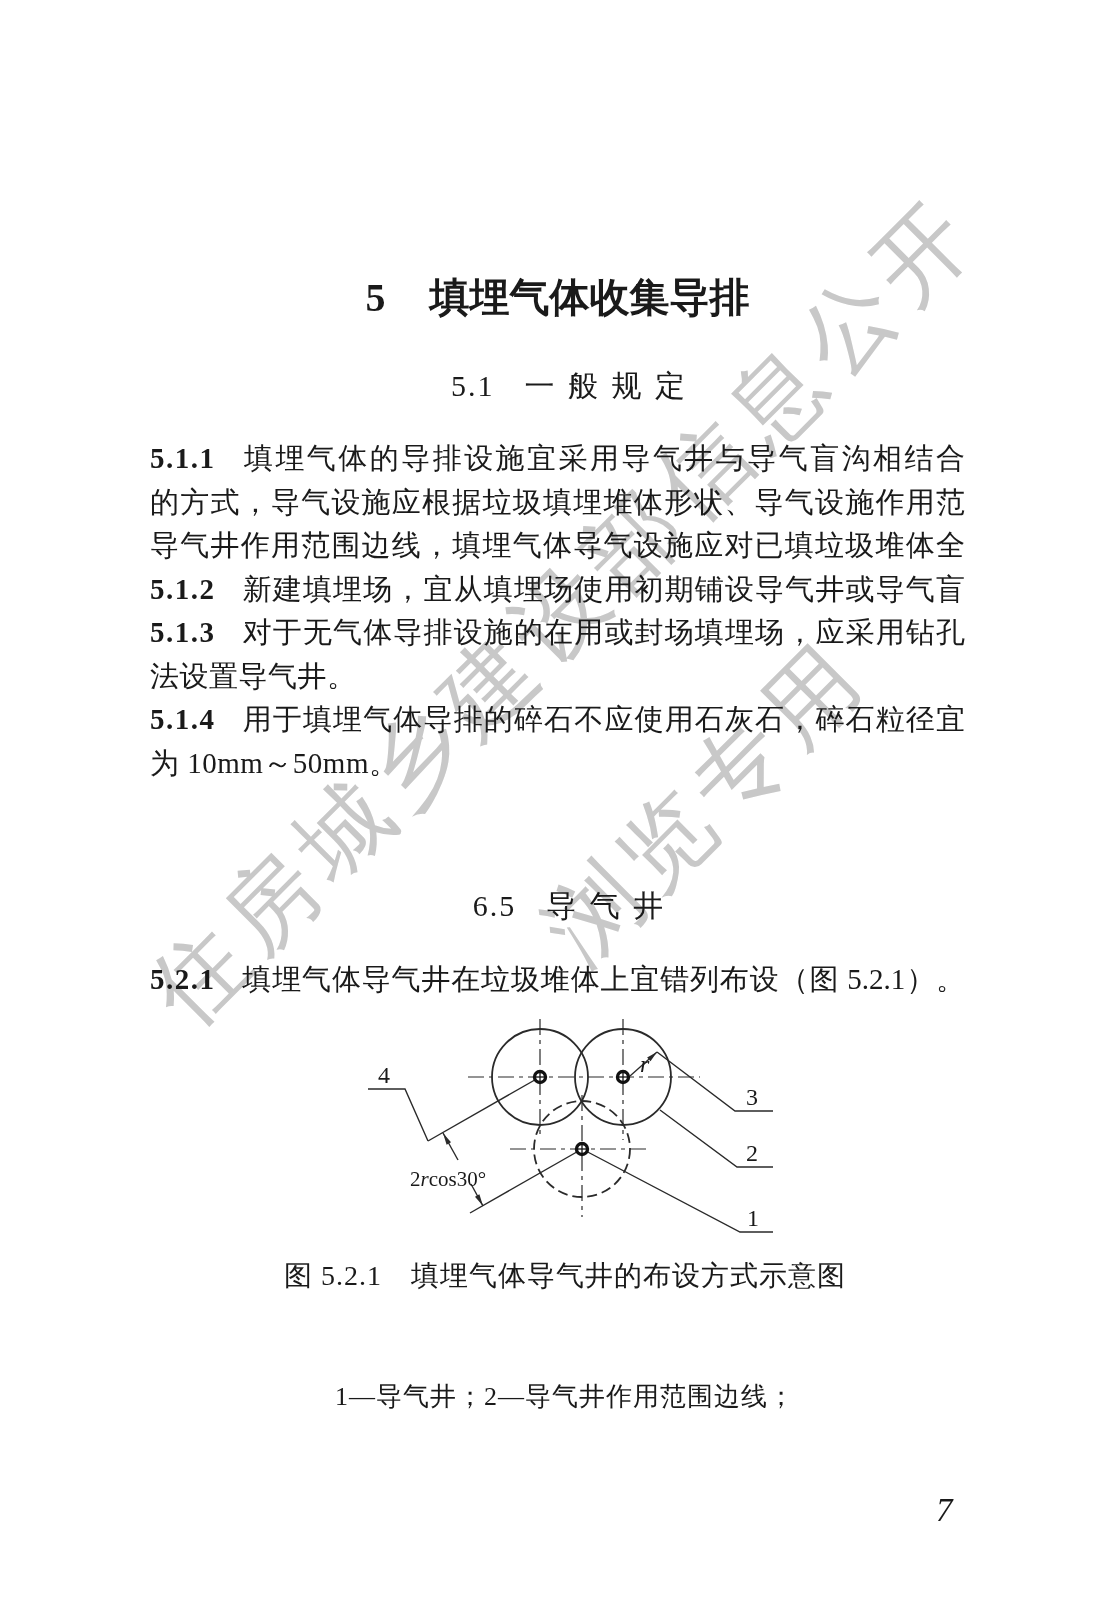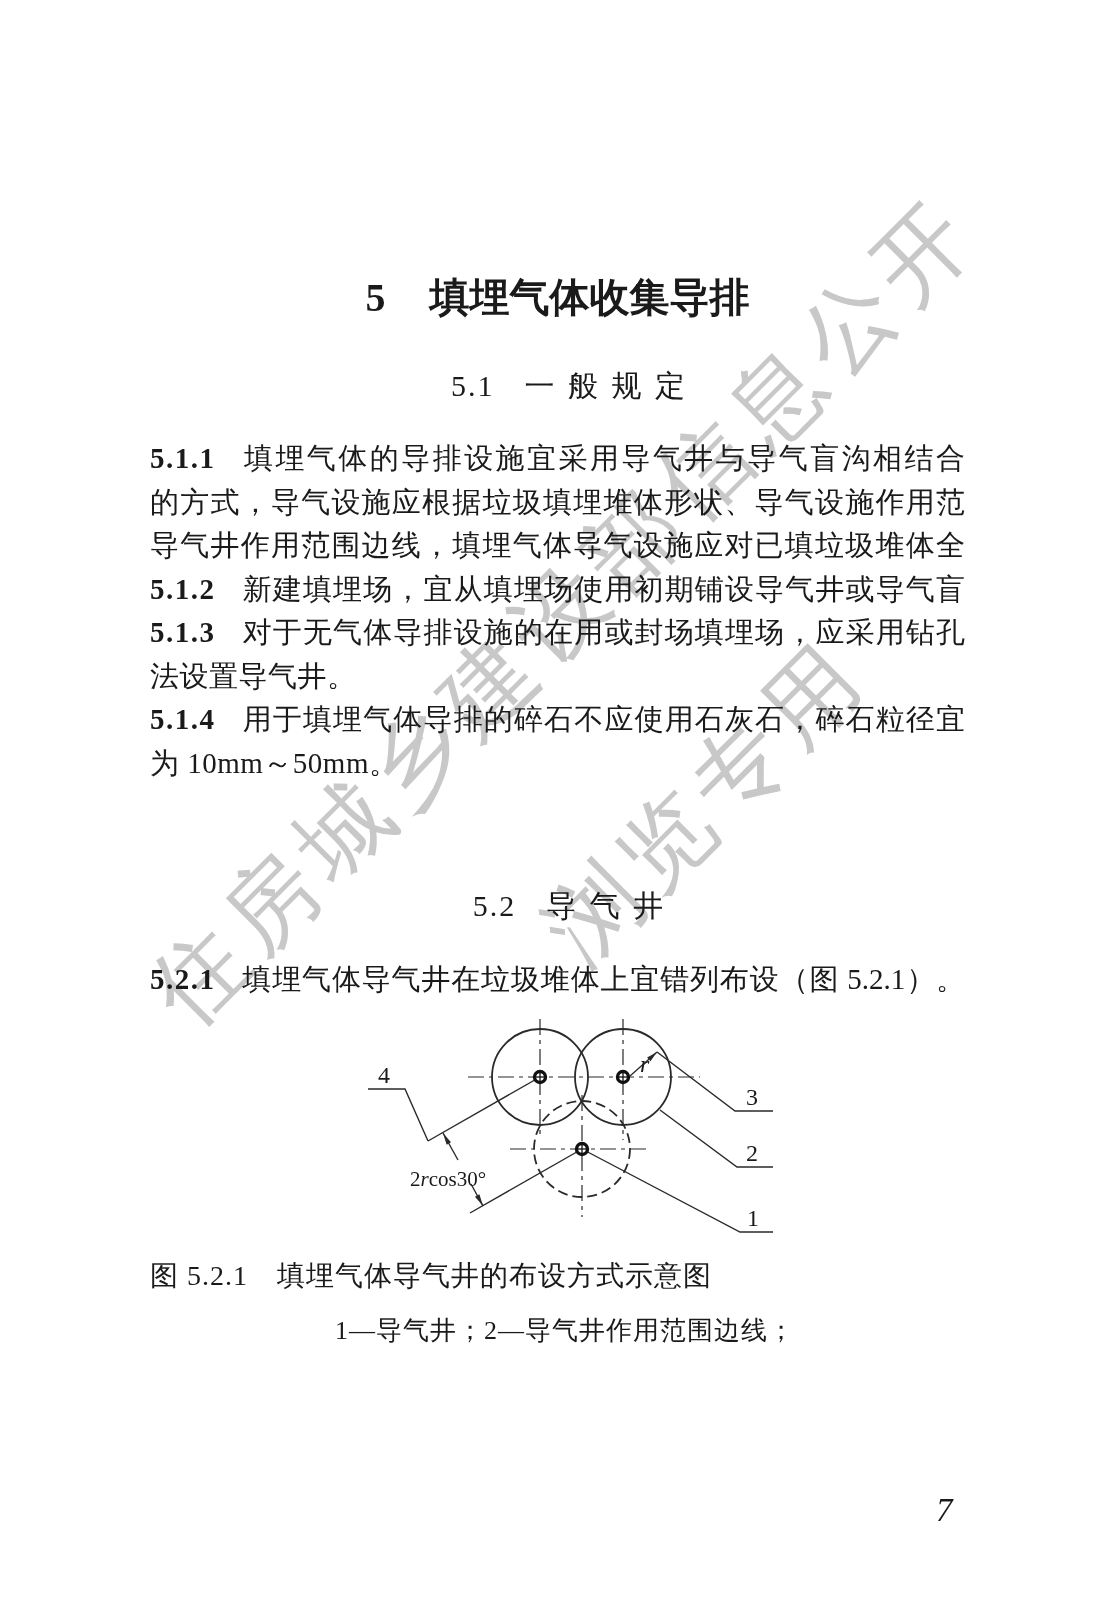--- a/index.html
+++ b/index.html
@@ -29,27 +29,27 @@
   .h2a{left:162px;top:366px;}
   .h2b{left:162px;top:886px;}
   .bodyblock{left:150px;width:815px;font-size:29px;}
   .b1{top:437px;}
   .b2{top:958px;}
   .line{line-height:43.5px;height:43.5px;white-space:nowrap;letter-spacing:0.5px;}
   .line.fill{text-align:justify;text-align-last:justify;white-space:normal;letter-spacing:0;}
   .cl-num{font-weight:bold;margin-right:26px;letter-spacing:1.5px;}
   .figure-wrap{left:340px;top:1010px;width:460px;height:235px;}
   .caption{
-    left:150px;top:1258px;width:830px;text-align:left;
+    left:150px;top:1258px;width:830px;text-align:center;
     font-size:28px;line-height:36px;letter-spacing:1px;
   }
   .legend{
     left:150px;width:830px;text-align:center;font-size:26px;line-height:34px;letter-spacing:1px;
   }
-  .lg1{top:1314px;}
+  .lg1{top:1380px;}
   .lg2{top:1336px;}
   .page-num{left:936px;top:1492px;font-size:33px;font-style:italic;}
   
   .cl{stroke:#2a2a2a;stroke-width:1.2;stroke-dasharray:16 5 4 5;fill:none;}
   .circ{fill:none;stroke:#2a2a2a;stroke-width:1.8;}
   .circ.dashed{stroke-dasharray:10 5;}
   .well{fill:#ffffff;stroke:#111111;stroke-width:3.4;}
   .wcross{stroke:#111111;stroke-width:1.3;}
   .ln{fill:none;stroke:#2a2a2a;stroke-width:1.4;}
   .arr{fill:#2a2a2a;stroke:none;}
@@ -78,21 +78,21 @@
     <div class="line fill"><span>的方式，导气设施应根据垃圾填埋堆体形状、导气设施作用范</span></div>
     <div class="line fill"><span>导气井作用范围边线，填埋气体导气设施应对已填垃圾堆体全</span></div>
     <div class="line fill"><b class="cl-num">5.1.2</b><span>新建填埋场，宜从填埋场使用初期铺设导气井或导气盲</span></div>
     <div class="line fill"><b class="cl-num">5.1.3</b><span>对于无气体导排设施的在用或封场填埋场，应采用钻孔</span></div>
     <div class="line"><span>法设置导气井。</span></div>
     <div class="line fill"><b class="cl-num">5.1.4</b><span>用于填埋气体导排的碎石不应使用石灰石，碎石粒径宜</span></div>
     <div class="line"><span>为 10mm～50mm。</span></div>
   </div>
 
   <div class="abs h2 h2b">
-    <span class="hnum">5.2</span><span class="htxt">导 气 井</span>
+    <span class="hnum">6.5</span><span class="htxt">导 气 井</span>
   </div>
 
   <div class="abs bodyblock b2">
     <div class="line fill"><b class="cl-num">5.2.1</b><span>填埋气体导气井在垃圾堆体上宜错列布设（图 5.2.1）。</span></div>
   </div>
 
   <svg class="abs figure-wrap" viewBox="0 0 460 235">
 
     <line class="cl" x1="128" y1="67" x2="360" y2="67"></line>
     <line class="cl" x1="200" y1="9" x2="200" y2="125"></line>

